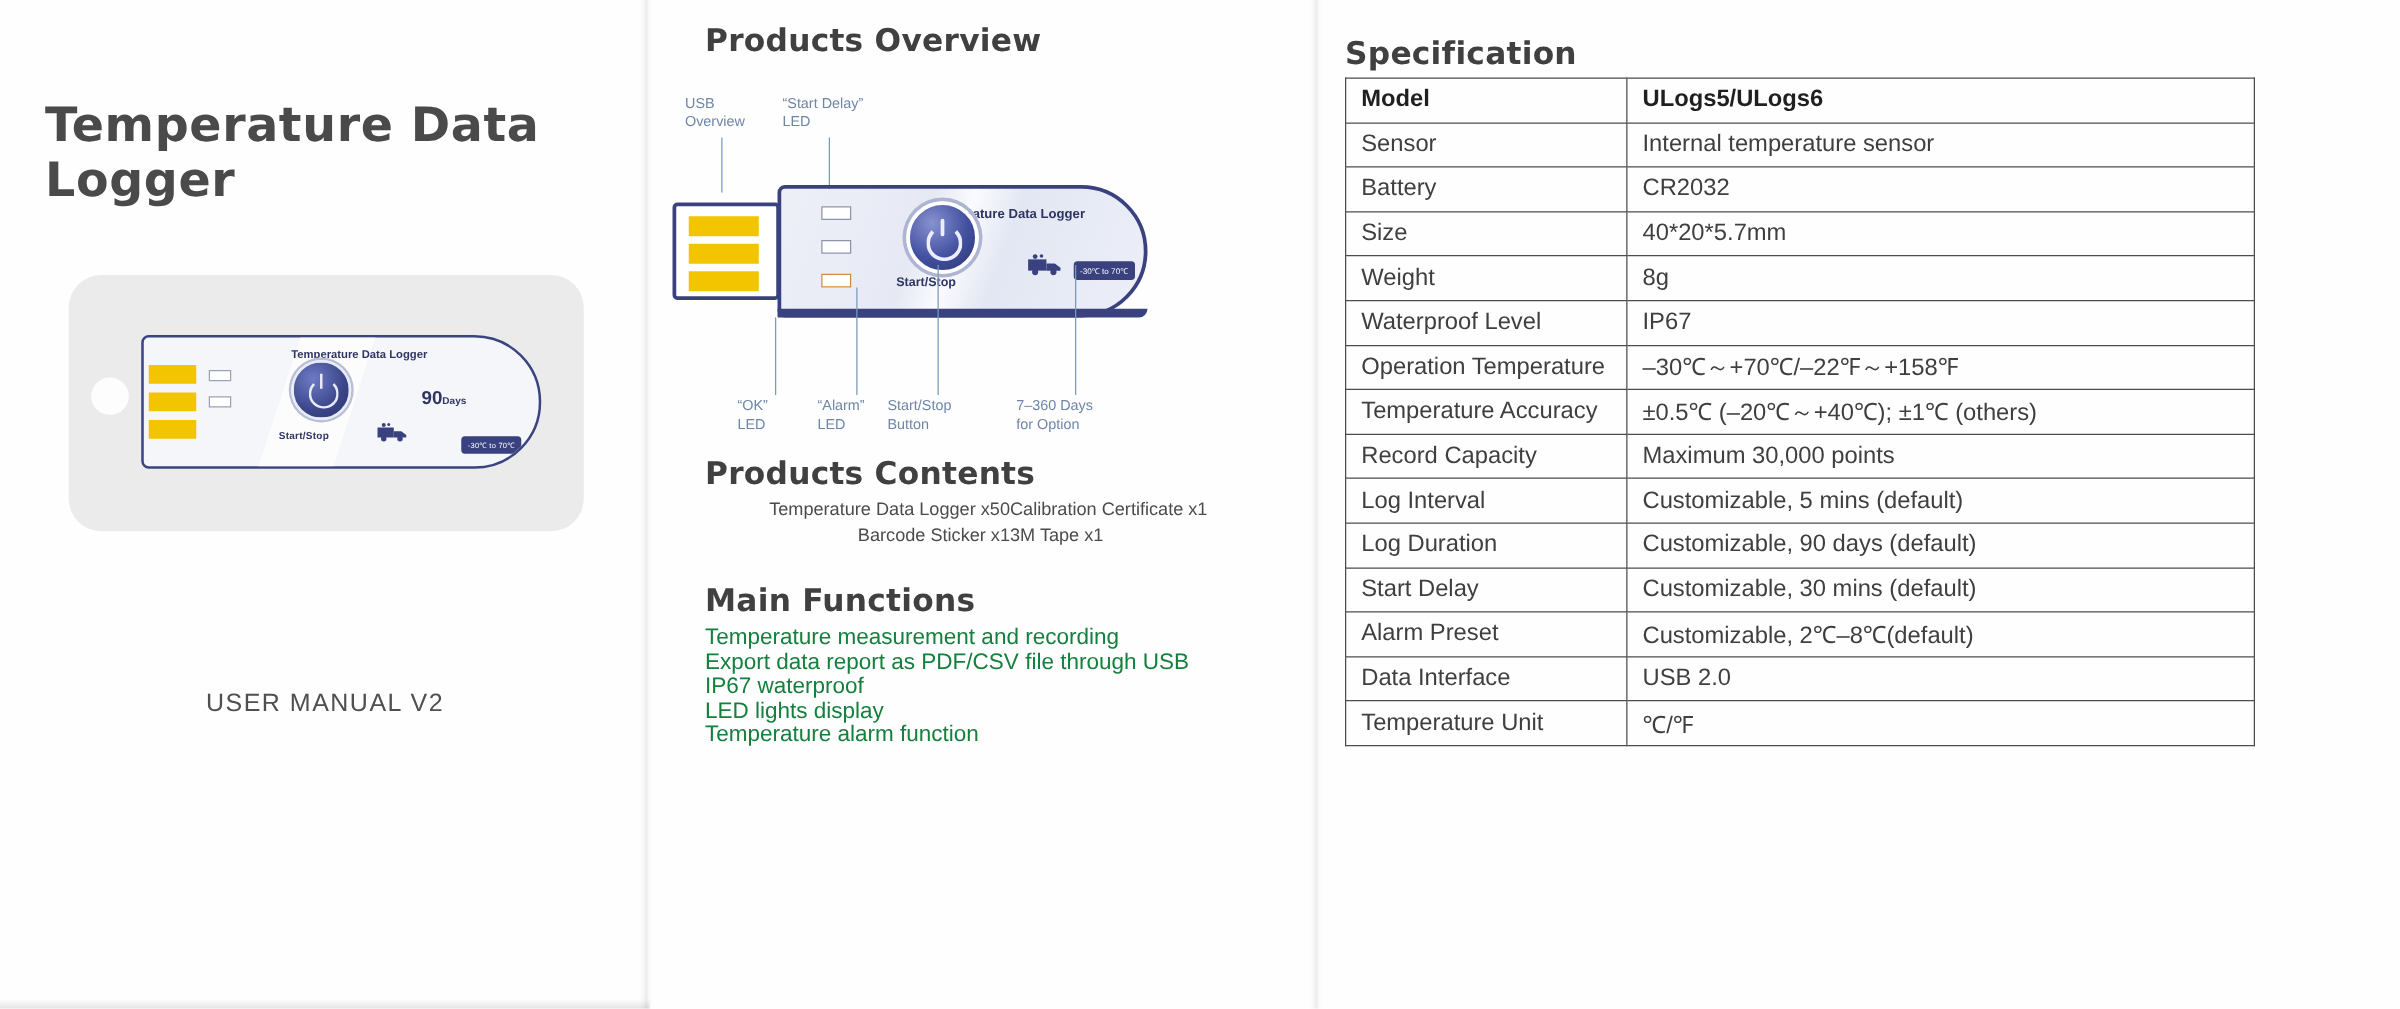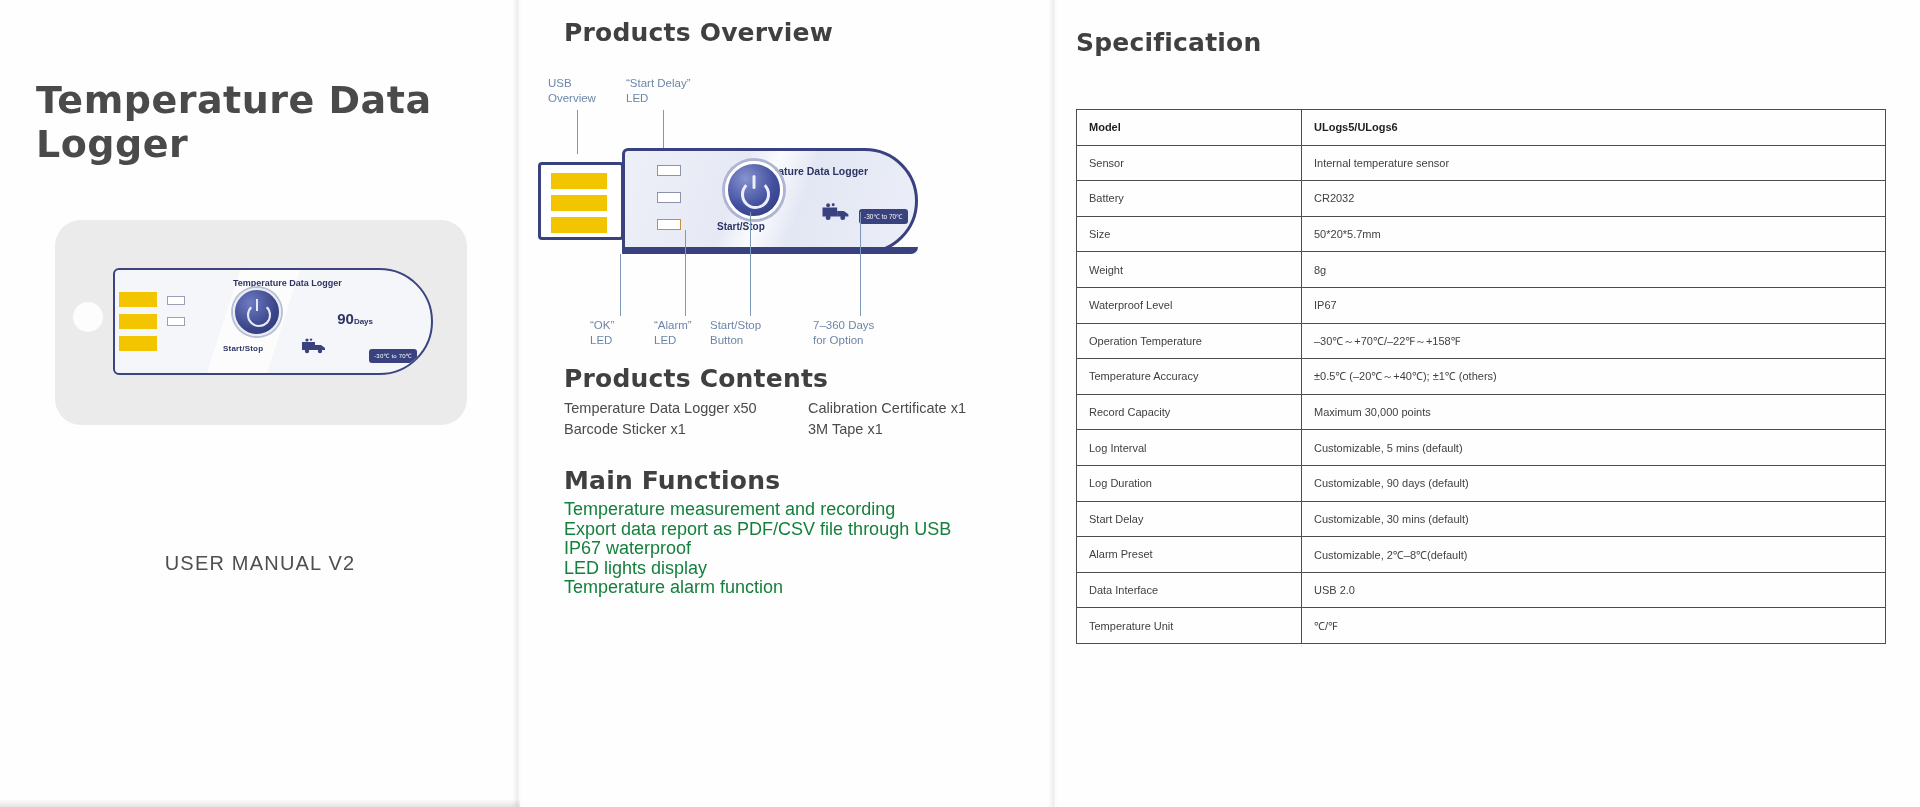--- a/index.html
+++ b/index.html
@@ -318,21 +318,21 @@
   
   .contents {
     position: absolute;
     left: 44px;
     top: 398px;
     width: 470px;
     font-size: 14.5px;
     line-height: 21px;
     color: #4b4b4b;
   }
-  .contents .row { display: flex; }
+  .contents .row { display: flex; text-align: right; }
   .contents .c1 { width: 244px; }
   .functions {
     position: absolute;
     left: 44px;
     top: 500px;
     font-size: 18px;
     line-height: 19.5px;
     color: #15803d;
   }
 
@@ -341,25 +341,24 @@
     flex: 1 1 auto;
     position: relative;
     padding-left: 28px;
     box-sizing: border-box;
   }
   .spec-h { position: absolute; left: 28px; top: 28px; }
   table.spec {
     position: absolute;
     left: 28px;
     top: 62px;
-    width: 810px;
+    width: 728px;
     border-collapse: collapse;
-    font-size: 11px;
+    font-size: 19px;
     color: #3f3f3f;
-    margin-top: 47px;
   }
   table.spec td {
     border: 1px solid #4d4d4d;
     height: 34.6px;
     padding: 0 12px;
     vertical-align: middle;
     white-space: nowrap;
   }
   table.spec td.k { width: 200px; }
   table.spec tr.head td { font-weight: 700; color: #1f1f1f; }
@@ -524,21 +523,21 @@
         <tr>
           <td class="k">Sensor</td>
           <td>Internal temperature sensor</td>
         </tr>
         <tr>
           <td class="k">Battery</td>
           <td>CR2032</td>
         </tr>
         <tr>
           <td class="k">Size</td>
-          <td>50*20*5.7mm</td>
+          <td>40*20*5.7mm</td>
         </tr>
         <tr>
           <td class="k">Weight</td>
           <td>8g</td>
         </tr>
         <tr>
           <td class="k">Waterproof Level</td>
           <td>IP67</td>
         </tr>
         <tr>

